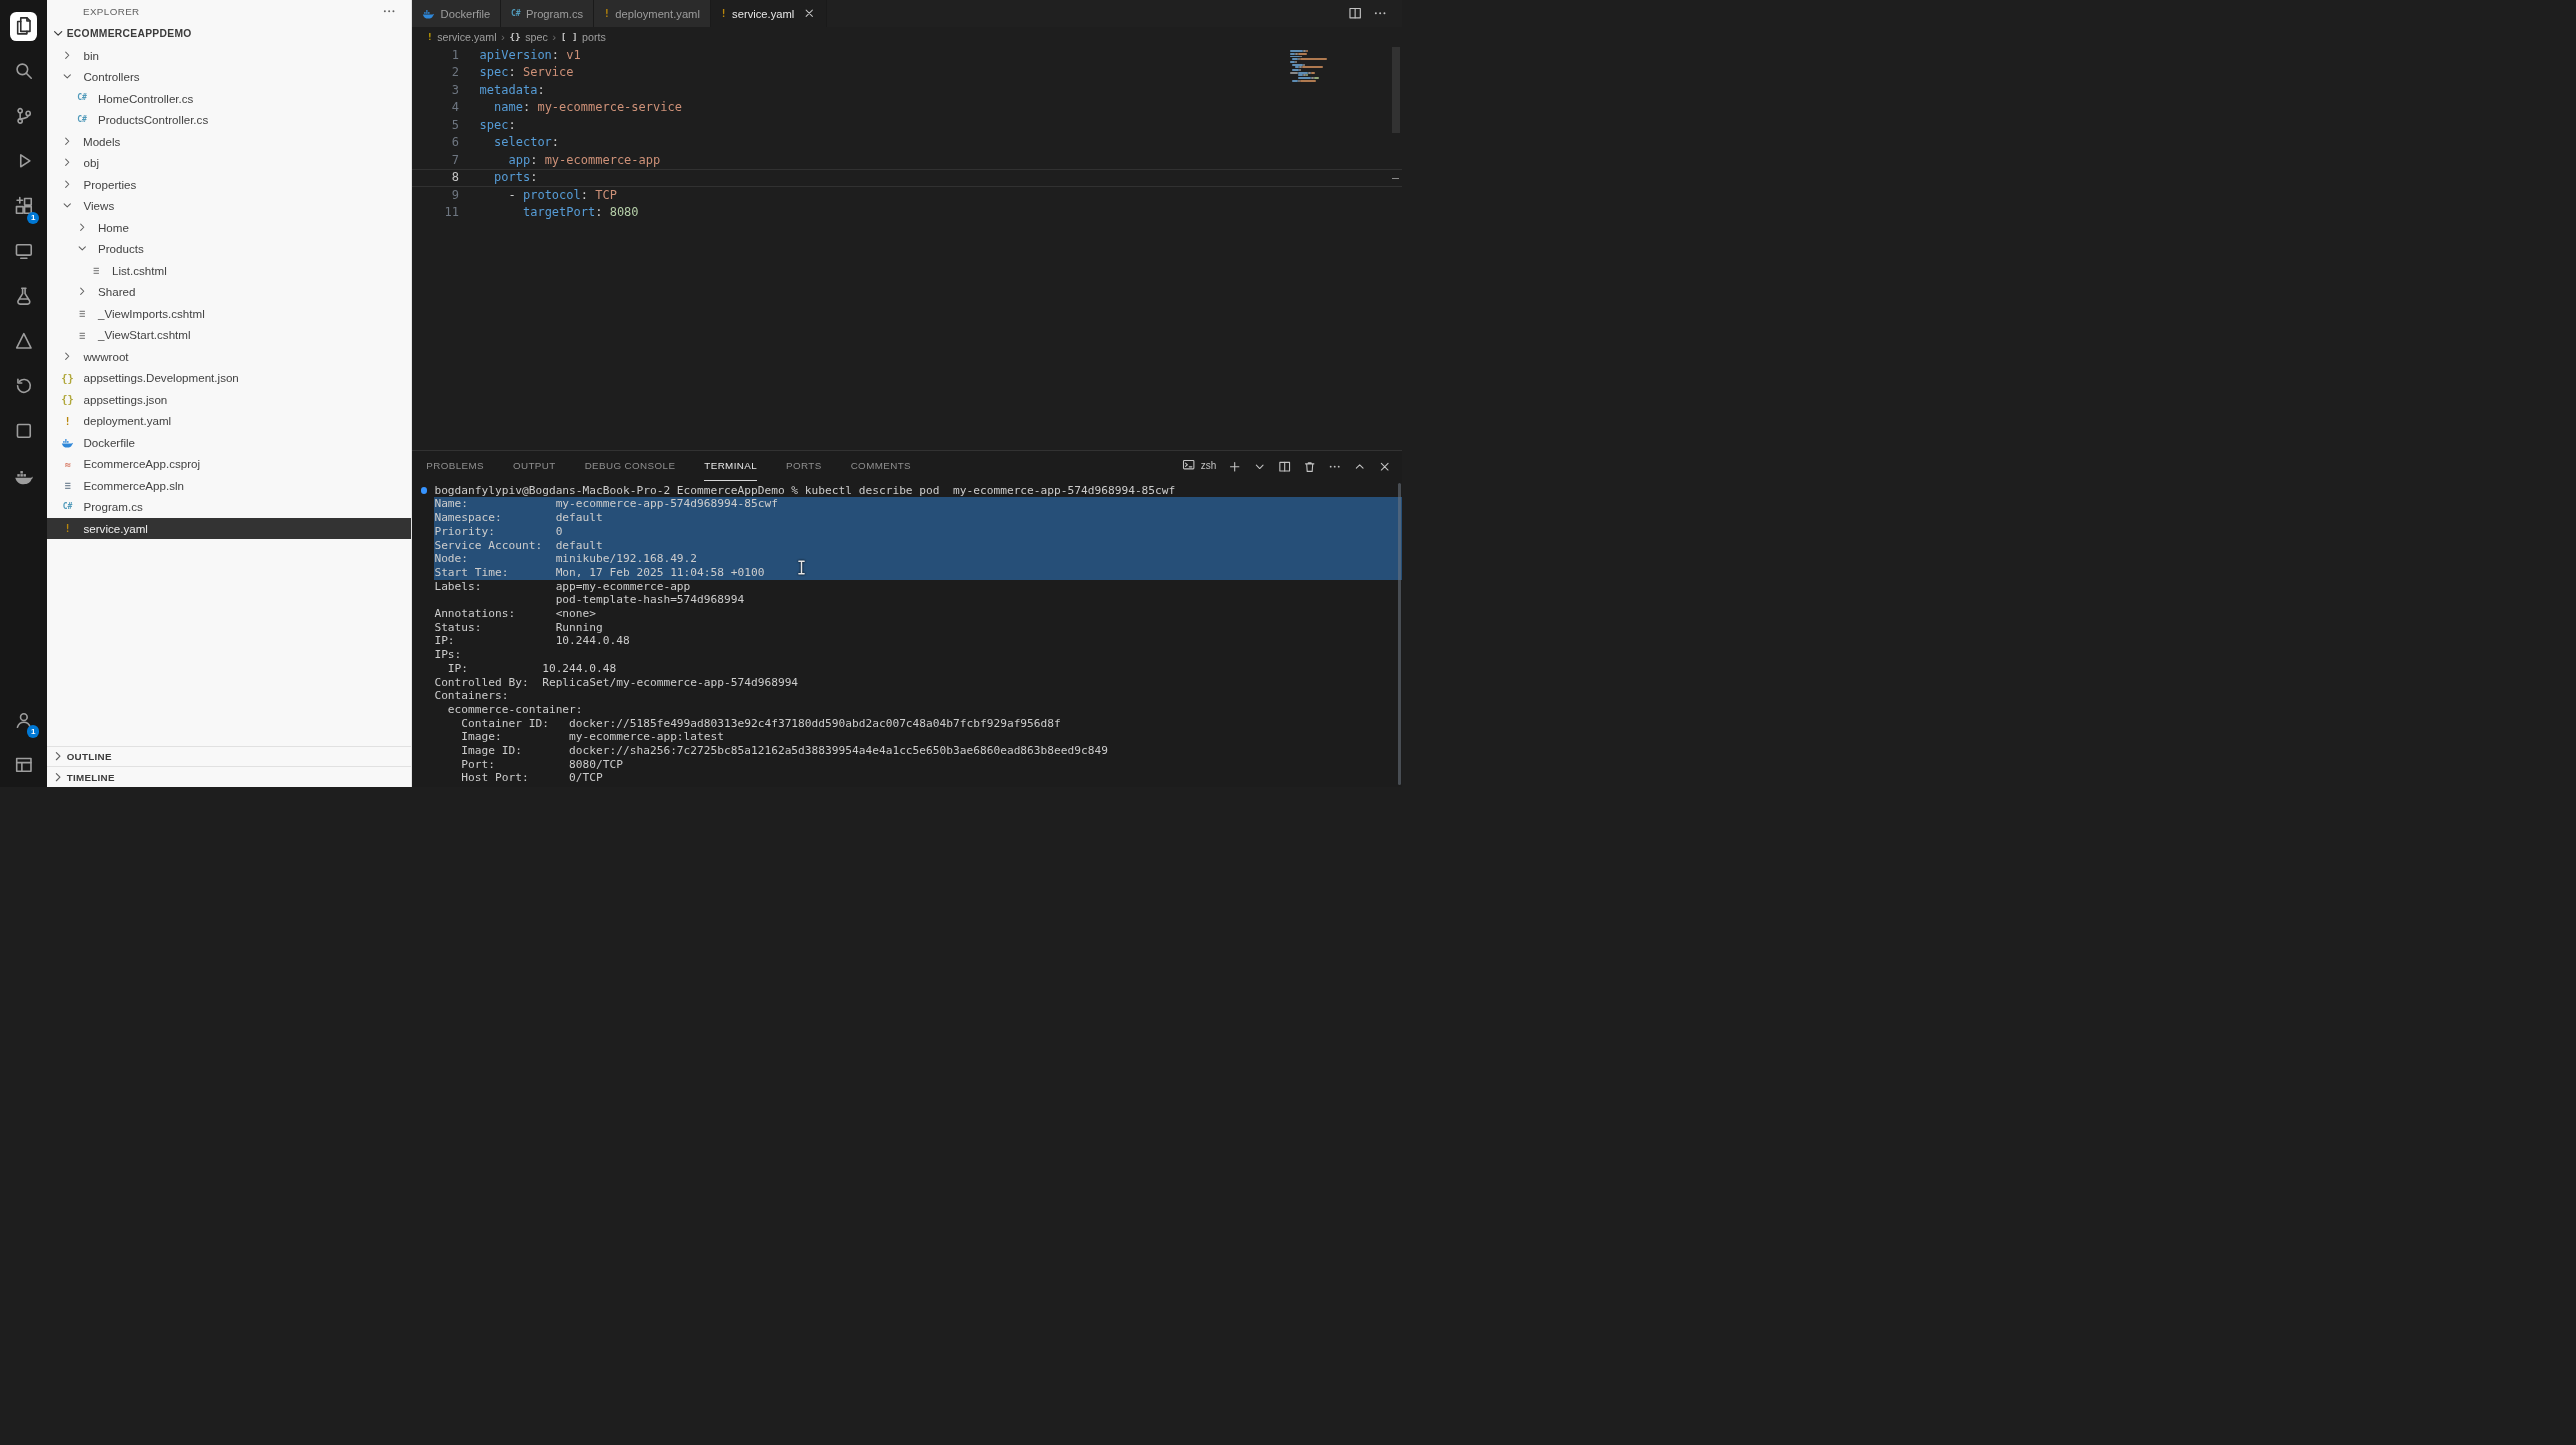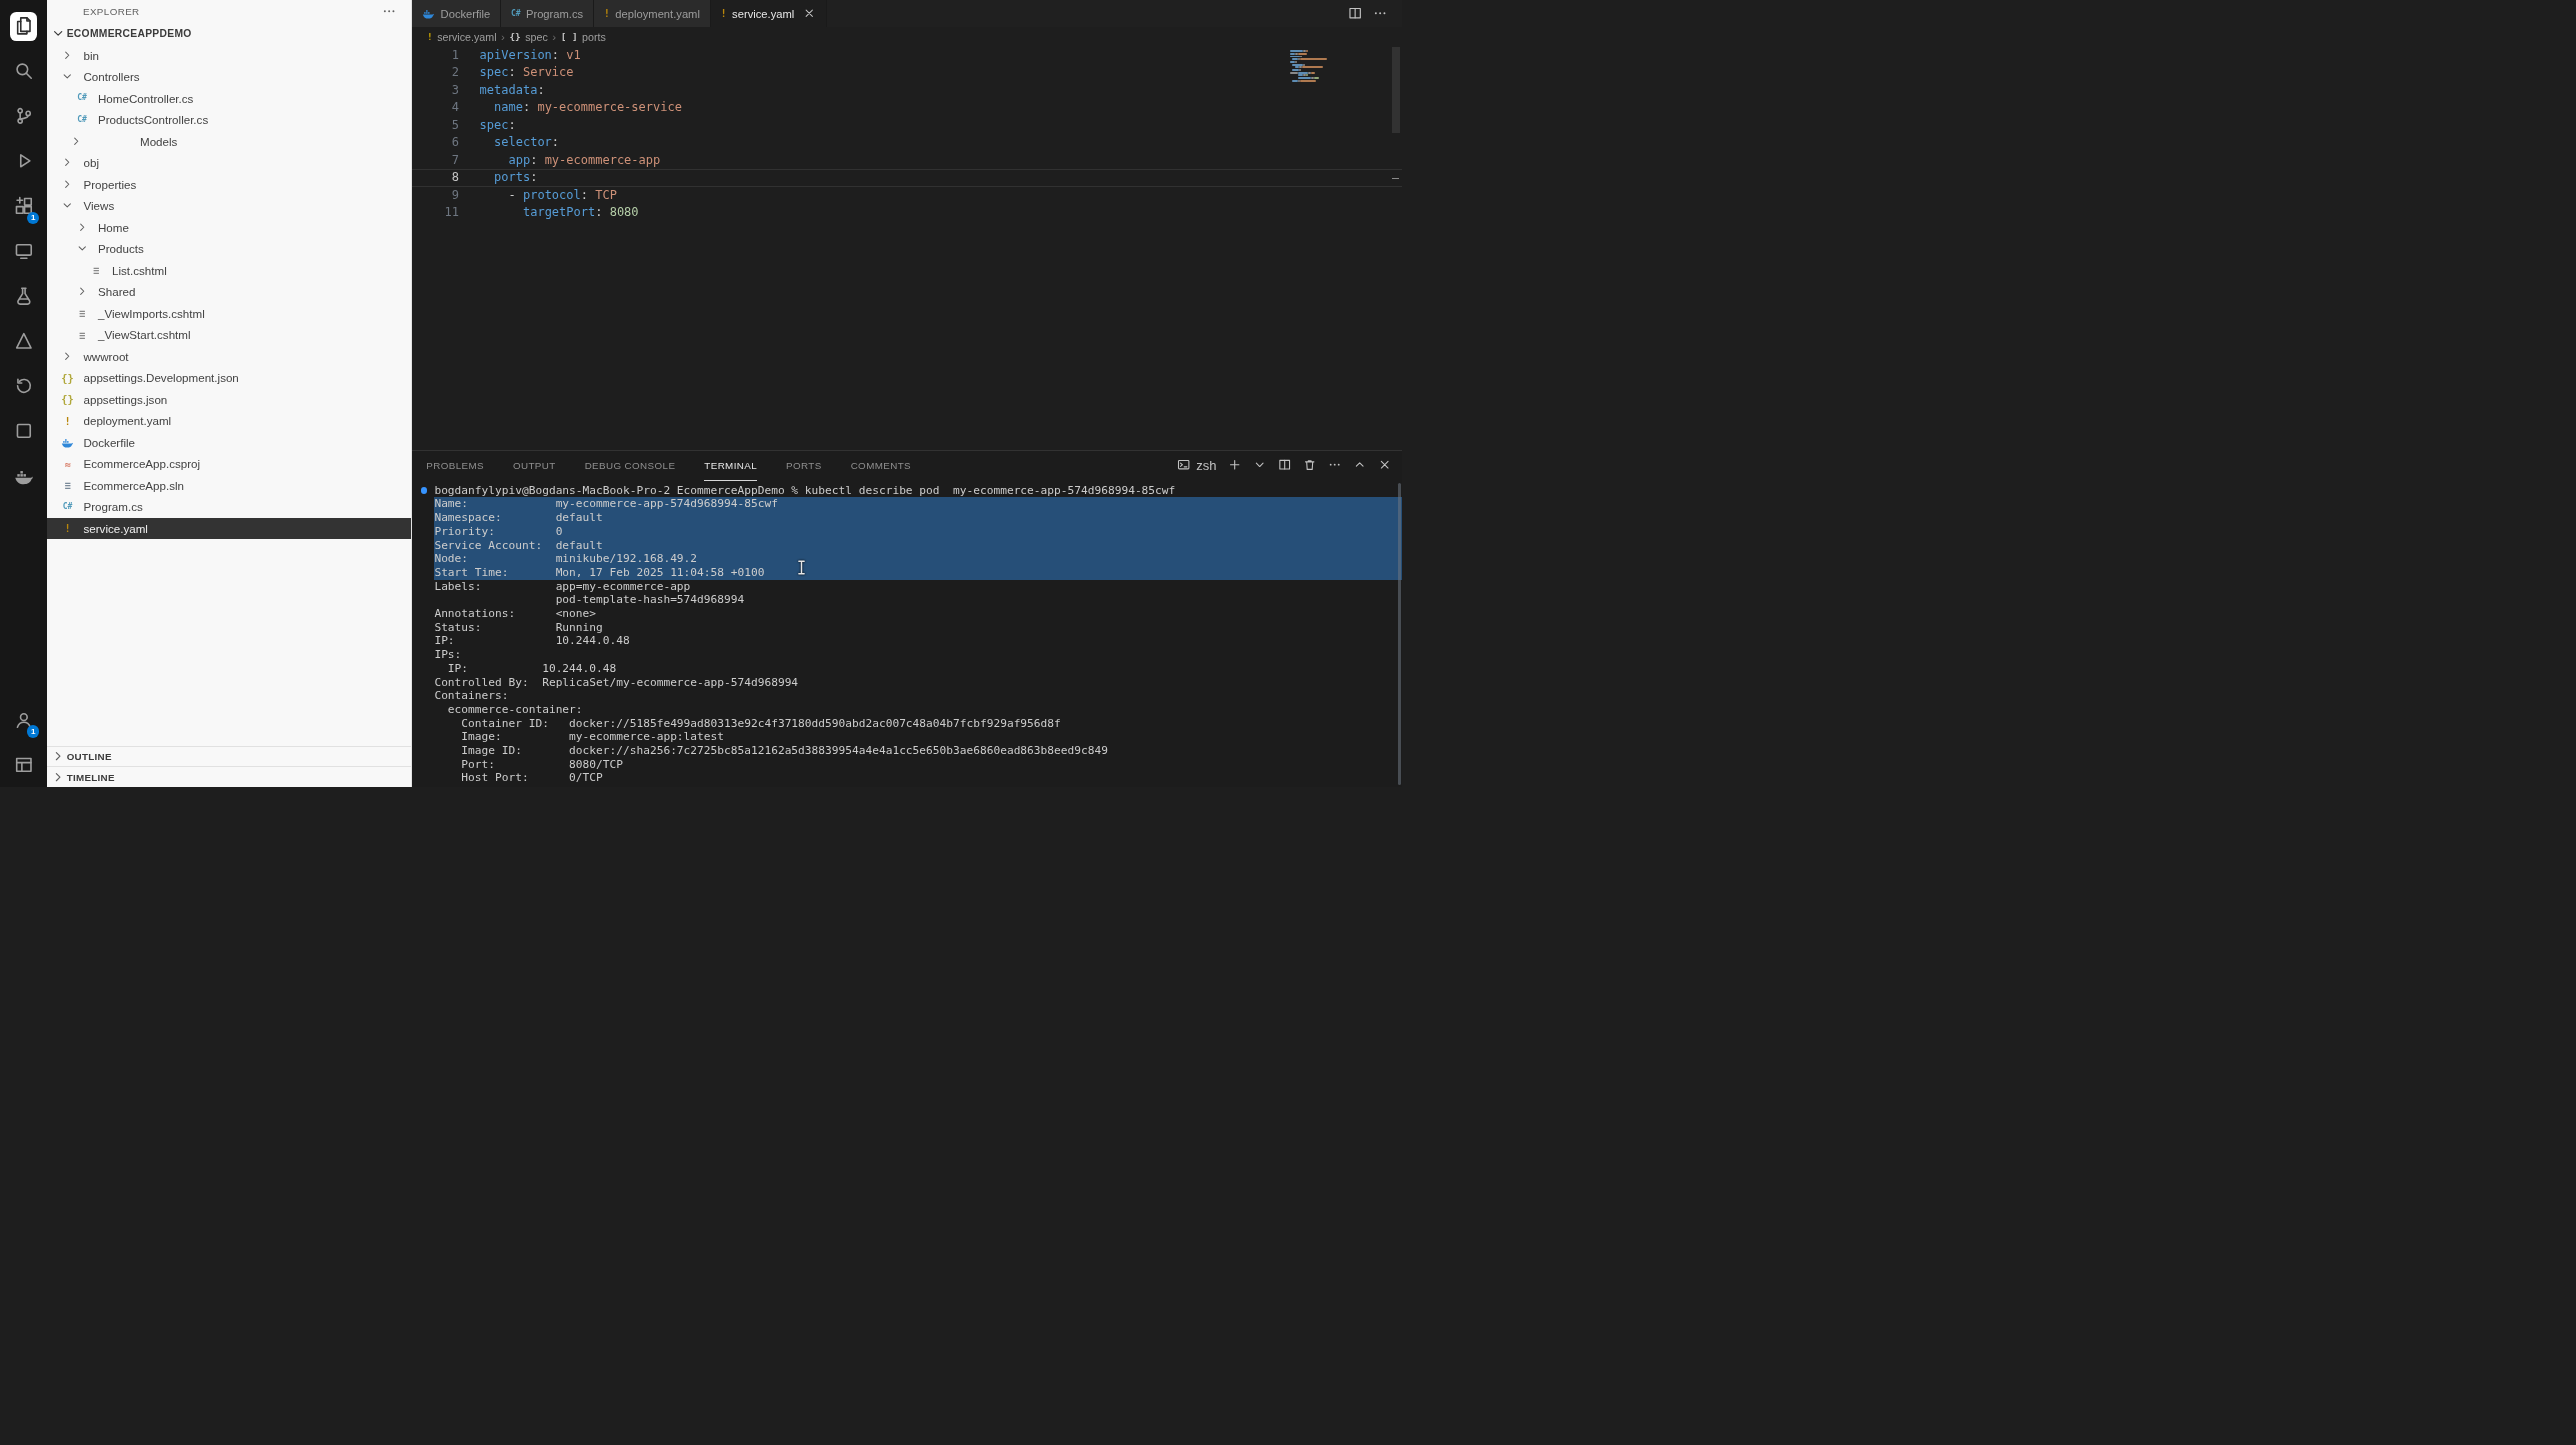--- a/index.html
+++ b/index.html
@@ -76,21 +76,21 @@
   .editor-scrollbar { position:absolute; top:0; right:0; width:11.6px; height:100%; }
   .editor-scrollbar .thumb { position:absolute; top:0; right:1.8px; width:8px; height:86px; background:rgba(121,121,121,.22); }
   .overview-cursor { position:absolute; right:2.7px; top:131px; width:7.2px; height:1.8px; background:#8a8a8a; }
 
   
   .panel { flex:1; min-height:0; border-top:0.9px solid #323232; background:#1c1c1c; display:flex; flex-direction:column; position:relative; }
   .panel-header { height:30px; flex-shrink:0; display:flex; align-items:center; padding:0 10.7px 0 14.3px; }
   .panel-tabs { display:flex; gap:29px; height:100%; }
   .panel-tab { display:flex; align-items:center; font-size:9.8px; letter-spacing:0.4px; color:#8f8f8f; border-bottom:0.9px solid transparent; cursor:pointer; white-space:nowrap; }
   .panel-tab.active { color:#e7e7e7; border-bottom-color:#d7d7d7; }
-  .panel-actions { margin-left:auto; display:flex; align-items:flex-start; gap:11.6px; color:#c2c2c2; font-size:13px; }
+  .panel-actions { margin-left:auto; display:flex; align-items:flex-end; gap:11.6px; color:#c2c2c2; font-size:10px; }
   .panel-actions svg { width:13.4px; height:13.4px; }
   .shell-label { display:flex; align-items:center; gap:5.4px; cursor:pointer; }
 
   .terminal { flex:1; min-height:0; position:relative; overflow:hidden; font-family:"DejaVu Sans Mono", monospace; font-size:11.2px; line-height:13.7px; color:#cccccc; }
   .t-content { padding:2.7px 0 0 22.4px; }
   .t-line { white-space:pre; }
   .t-line.sel { background:#264f78; }
   .cmd-decoration { position:absolute; left:9px; top:6.3px; width:6.3px; height:6.3px; border-radius:50%; background:#3794ff; }
   .cursor-ibeam { position:absolute; left:385px; top:79px; filter:drop-shadow(0 0 0.9px #000); }
   .t-scrollbar { position:absolute; right:0.9px; top:1.8px; bottom:1.8px; width:2.7px; background:rgba(110,118,129,.55); border-radius:1.8px; }
@@ -260,21 +260,21 @@
             <span class="file-glyph " style="color:#519aba">C#</span>
           </span>
           <span class="t-label">HomeController.cs</span>
         </div>
         <div class="tree-row" style="padding-left: 27px;">
           <span class="slot">
             <span class="file-glyph " style="color:#519aba">C#</span>
           </span>
           <span class="t-label">ProductsController.cs</span>
         </div>
-        <div class="tree-row" style="padding-left: 21px; gap: 48px;">
+        <div class="tree-row" style="padding-left: 12px;">
           <span class="slot">
             <svg viewBox="0 0 16 16" fill="none" stroke="currentColor" stroke-width="1.3" stroke-linecap="round" stroke-linejoin="round">
               <path d="M6 4l4 4-4 4"></path>
             </svg>
           </span>
           <span class="t-label">Models</span>
         </div>
         <div class="tree-row" style="padding-left: 12.5px;">
           <span class="slot">
             <svg viewBox="0 0 16 16" fill="none" stroke="currentColor" stroke-width="1.3" stroke-linecap="round" stroke-linejoin="round">

